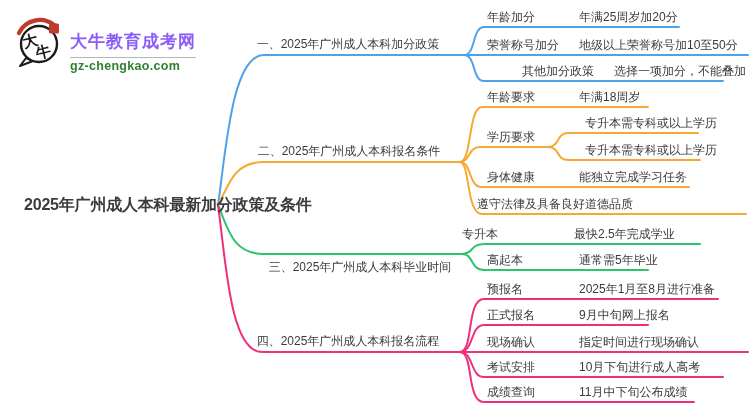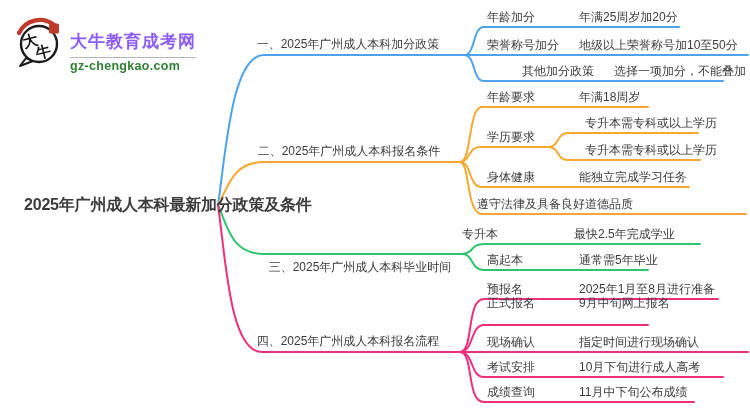--- a/index.html
+++ b/index.html
@@ -115,21 +115,21 @@
   </div>
   <div class="node crow" style="left:477px;top:253px;width:171px;">
     <span class="lbl">高起本</span>
     <span class="val">通常需5年毕业</span>
   </div>
 
   <div class="node crow" style="left:477px;top:282px;width:241px;">
     <span class="lbl">预报名</span>
     <span class="val">2025年1月至8月进行准备</span>
   </div>
-  <div class="node crow" style="left:477px;top:296px;width:171px;">
+  <div class="node crow" style="left:477px;top:308px;width:171px;">
     <span class="lbl">正式报名</span>
     <span class="val">9月中旬网上报名</span>
   </div>
   <div class="node crow" style="left:477px;top:335px;width:271px;">
     <span class="lbl">现场确认</span>
     <span class="val">指定时间进行现场确认</span>
   </div>
   <div class="node crow" style="left:477px;top:360px;width:246px;">
     <span class="lbl">考试安排</span>
     <span class="val">10月下旬进行成人高考</span>

